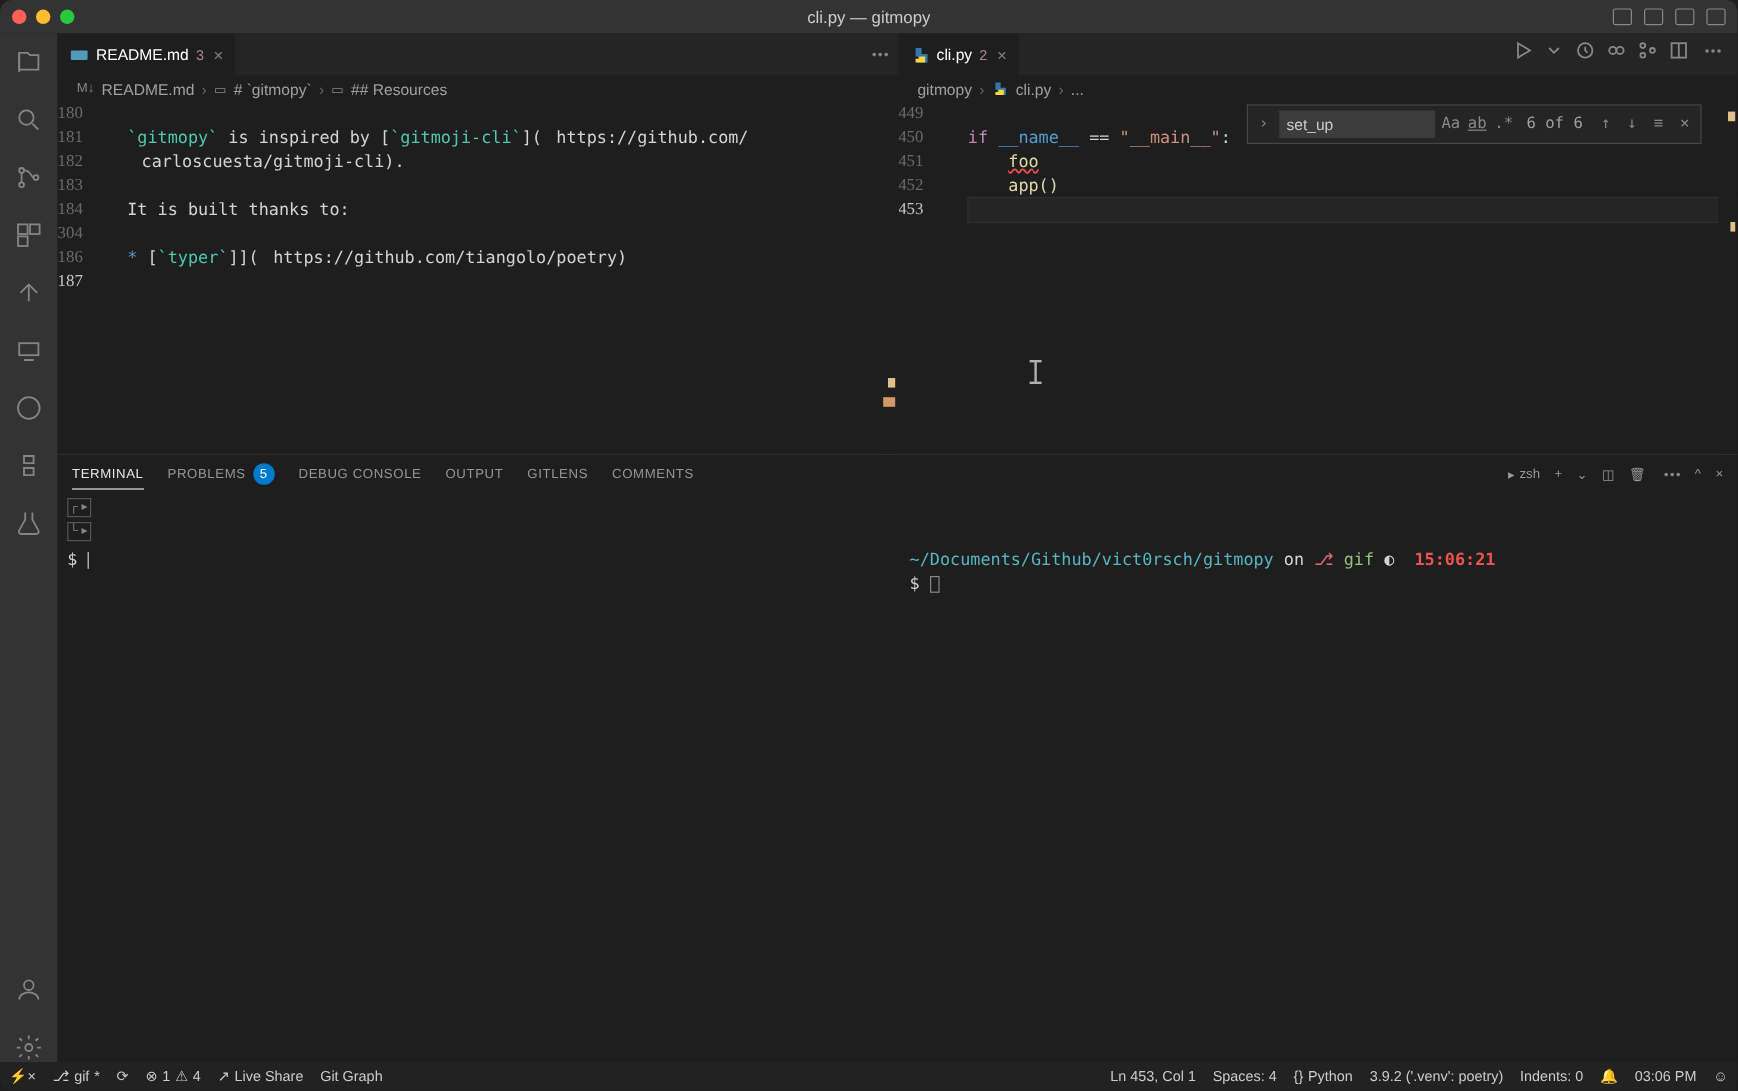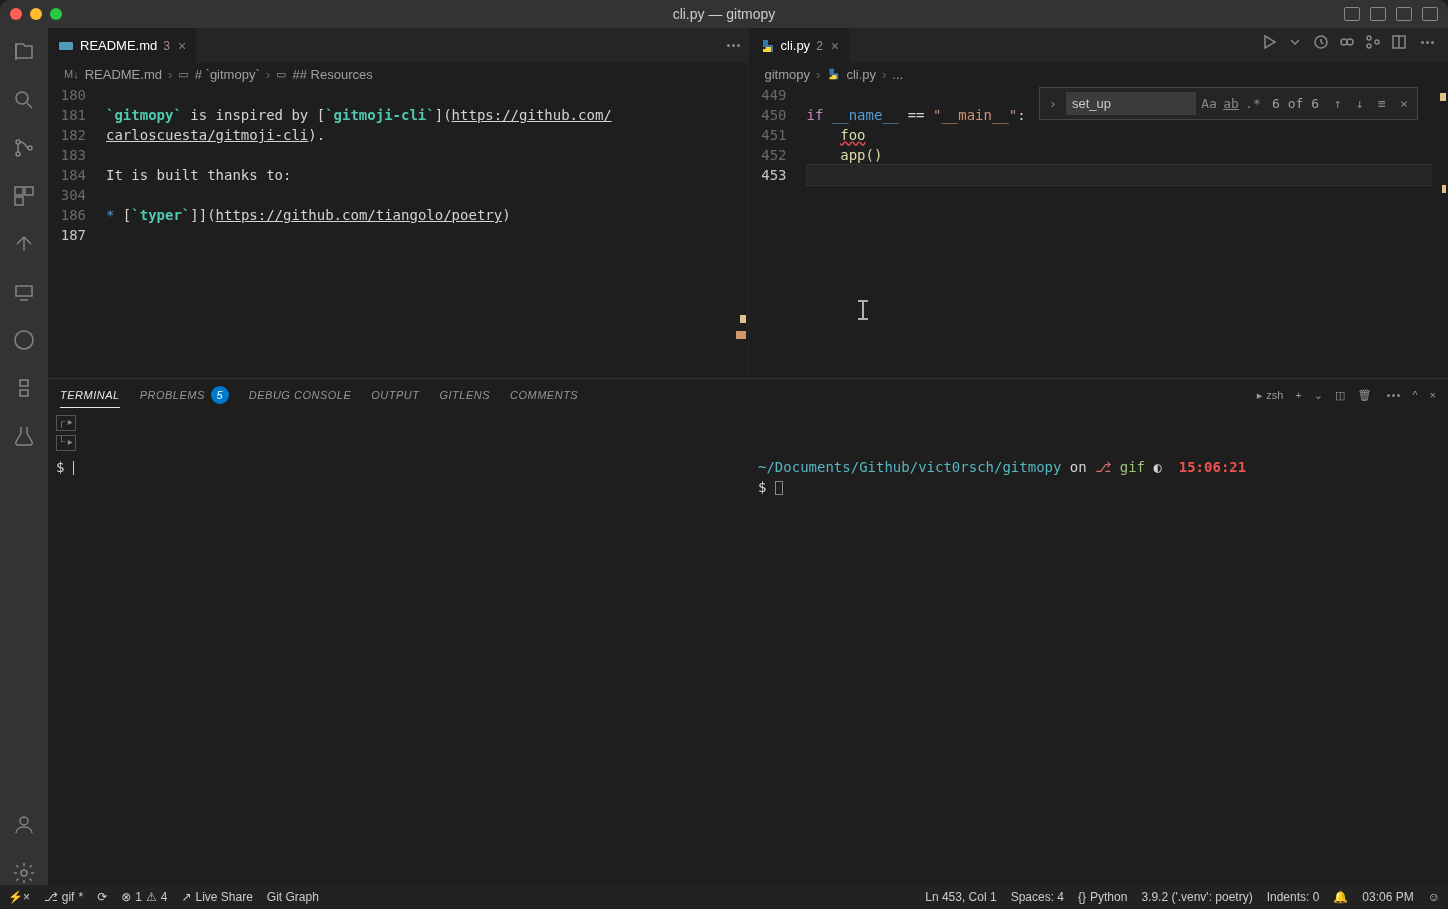--- a/index.html
+++ b/index.html
@@ -121,29 +121,30 @@
   flex: 1;
   background: #1e1e1e;
   font-family: "Menlo", "Monaco", monospace;
   font-size: 14px;
   overflow: hidden;
   position: relative;
   display: flex;
 }
 .gutter {
   width: 50px;
-  text-align: right;
+  text-align: left;
   color: #6a6a6a;
   padding-right: 12px;
   line-height: 20px;
+  font-family: Liberation Serif, serif;
 }
 .code-lines { flex:1; line-height: 20px; color:#d4d4d4; padding-left:8px;}
-.code-lines .link { text-decoration: underline; color:#d4d4d4;}
+.code-lines .link { color:#d4d4d4;margin-left:12px;}
 .code-lines .star { color:#569cd6; }
-.code-lines .hl-teal { color:#4ec9b0;font-weight:bold;}
+.code-lines .hl-teal { color:#4ec9b0;}
 .cursor-line { background: rgba(255,255,255,0.03); border: 1px solid rgba(255,255,255,.05); margin:-1px;}
 
 .kw-purple { color:#c586c0;}
 .kw-blue { color:#569cd6;}
 .fn-yellow { color:#dcdcaa;}
 .str-orange { color:#ce9178;}
 .op { color:#d4d4d4;}
 .err { color:#dcdcaa; text-decoration: underline wavy #f14c4c;}
 
 .minimap {
@@ -190,21 +191,20 @@
   align-items: center;
   padding: 0 12px;
   gap: 20px;
   font-size: 11px;
 }
 .panel-tab {
   color: #969696;
   letter-spacing: 0.5px;
   padding: 6px 0;
   cursor: pointer;
-  font-style: italic;
 }
 .panel-tab.active {
   color: #e7e7e7;
   border-bottom: 1px solid #e7e7e7;
 }
 .badge-count {
   display:inline-flex; align-items:center; justify-content:center;
   background:#007acc; color:#fff;
   border-radius:10px; min-width:18px; height:18px;
   font-size:11px; padding:0 5px; margin-left:6px;

